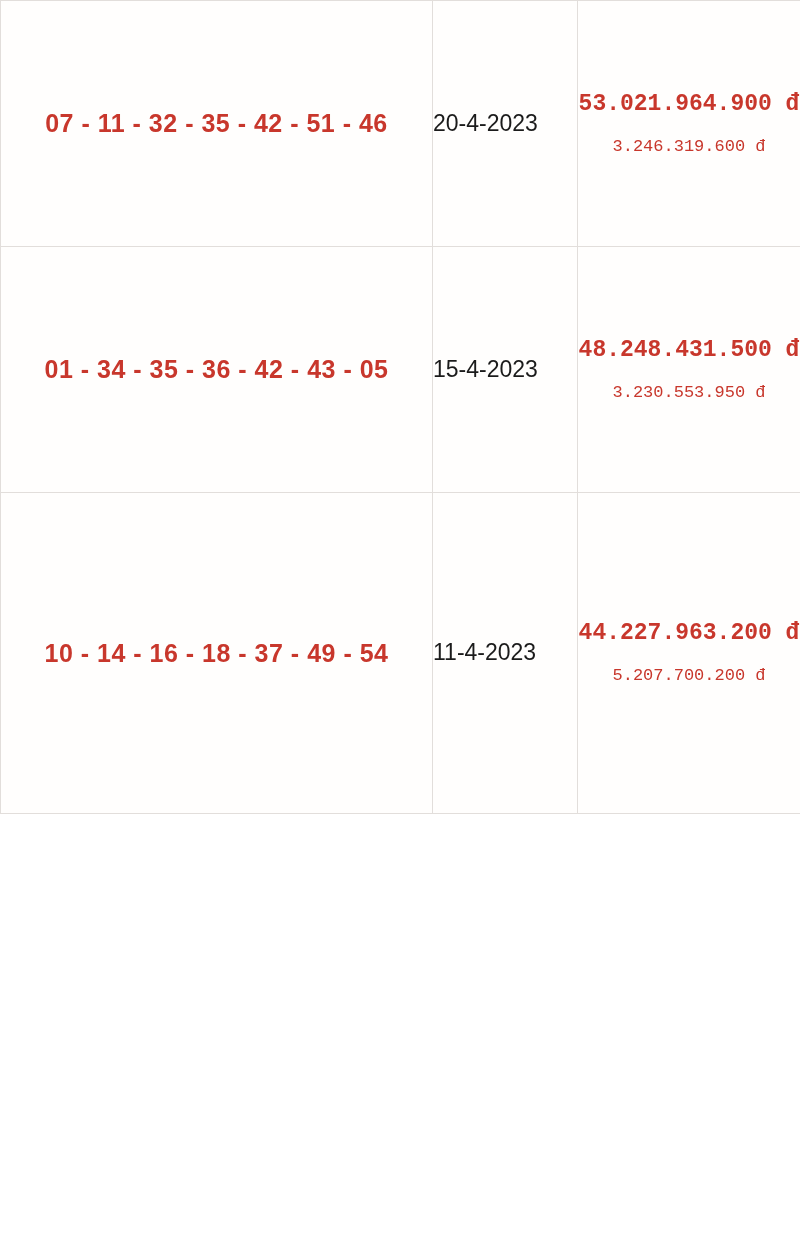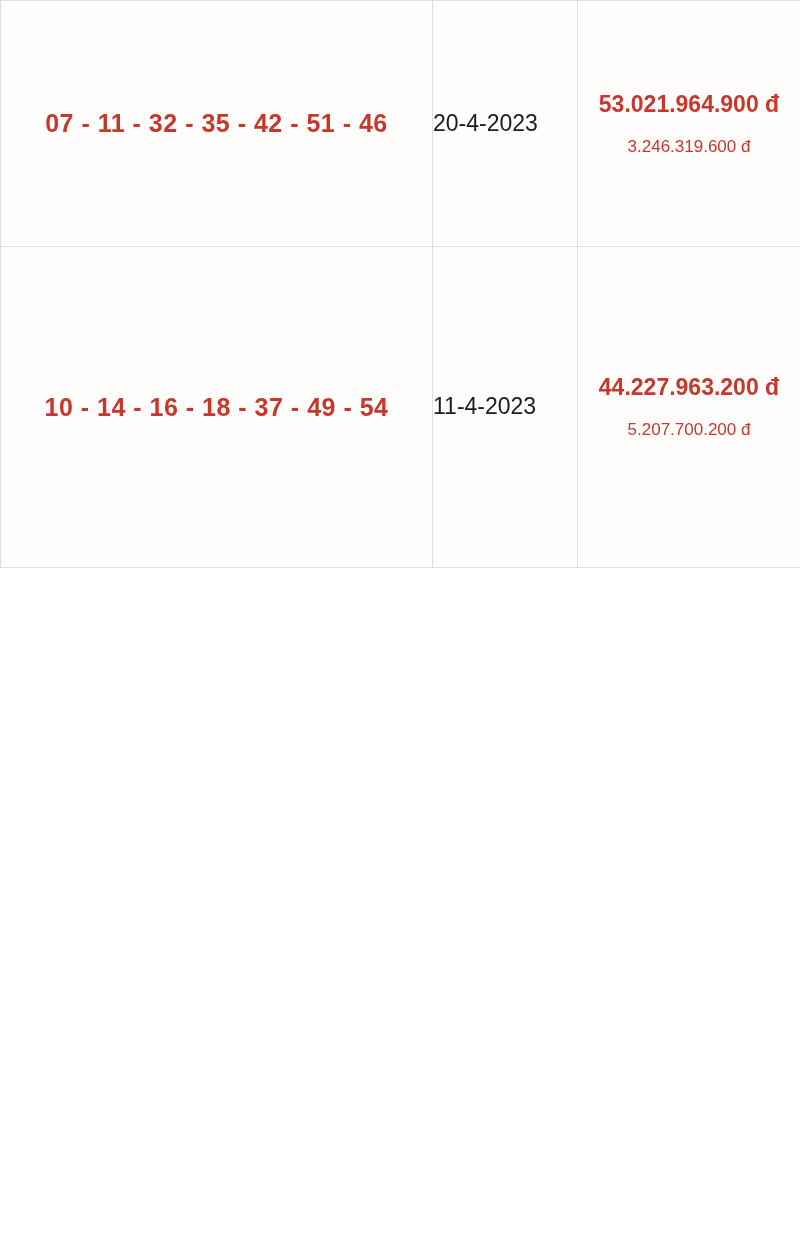--- a/index.html
+++ b/index.html
@@ -41,20 +41,21 @@
     text-align: left;
     color: #1b1b1b;
     font-size: 23px;
     line-height: 1.35;
     padding: 10px 6px;
   }
   .prize-cell {
     text-align: center;
     padding: 12px 10px;
     line-height: 1.35;
+    font-family: Liberation Mono, monospace;
   }
   .jackpot1 {
     color: #c8372c;
     font-weight: bold;
     font-size: 23px;
     margin-bottom: 16px;
     word-break: break-word;
   }
   .jackpot2 {
     color: #c8372c;
@@ -76,20 +77,28 @@
   </colgroup>
   <tbody>
     <tr class="row-h">
       <td class="numbers-cell">07 - 11 - 32 - 35 - 42 - 51 - 46</td>
       <td class="date-cell">20-4-2023</td>
       <td class="prize-cell">
         <div class="jackpot1">53.021.964.900 đ</div>
         <div class="jackpot2">3.246.319.600 đ</div>
       </td>
     </tr>
+    <tr class="row-h">
+      <td class="numbers-cell">01 - 34 - 35 - 36 - 42 - 43 - 05</td>
+      <td class="date-cell">15-4-2023</td>
+      <td class="prize-cell">
+        <div class="jackpot1">48.248.431.500 đ</div>
+        <div class="jackpot2">3.230.553.950 đ</div>
+      </td>
+    </tr>
     <tr class="row-last">
       <td class="numbers-cell">10 - 14 - 16 - 18 - 37 - 49 - 54</td>
       <td class="date-cell">11-4-2023</td>
       <td class="prize-cell">
         <div class="jackpot1">44.227.963.200 đ</div>
         <div class="jackpot2">5.207.700.200 đ</div>
       </td>
     </tr>
   </tbody>
 </table>

